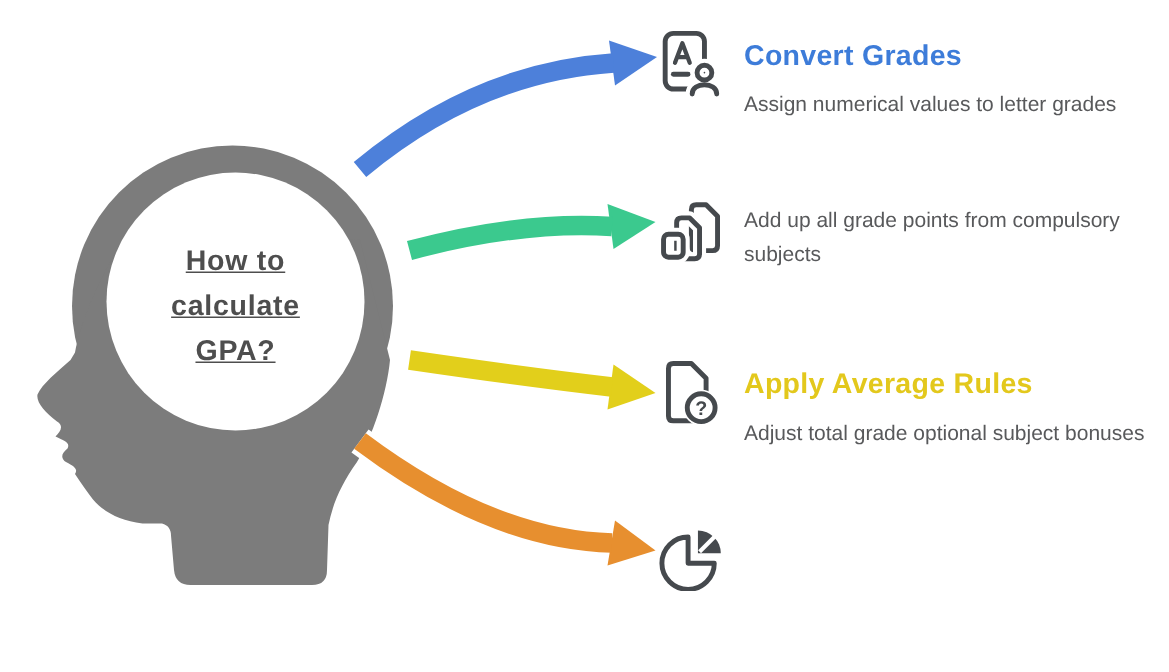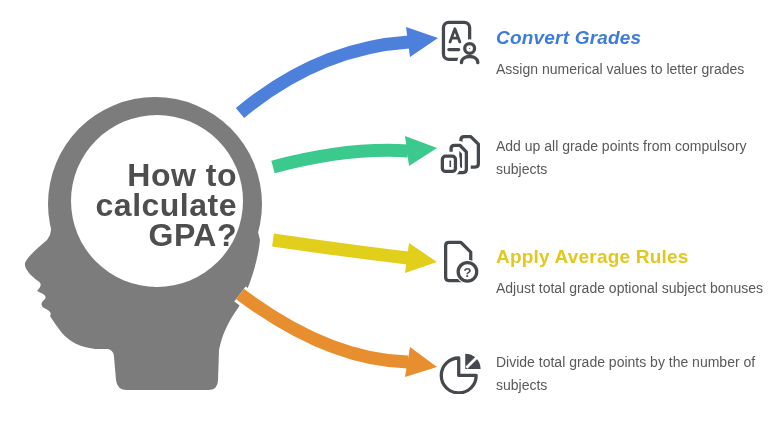--- a/index.html
+++ b/index.html
@@ -3,22 +3,22 @@
 <meta charset="utf-8">
 <style>
   html,body{margin:0;padding:0;background:#fff;}
   #canvas{
     position:relative;width:779px;height:448px;background:#fff;overflow:hidden;
     font-family:"Liberation Sans", sans-serif;
   }
   #diagram-svg{position:absolute;left:0;top:0;width:779px;height:448px;}
   .head-title{
     position:absolute;left:77px;top:160px;width:160px;
-    text-align:right;font-weight:bold;font-size:32px;line-height:30px;
-    white-space:pre-line;letter-spacing:0.5px;
+    text-align:center;font-weight:bold;font-size:19px;line-height:30px;
+    white-space:pre-line;letter-spacing:0.5px;text-decoration:underline;
   }
   .step{position:absolute;left:438px;display:flex;align-items:flex-start;width:330px;}
   .step .icon{width:48px;height:48px;flex:0 0 48px;margin-top:5px;}
   .step .content{margin-left:10px;width:272px;}
   .step .title{font-weight:bold;font-size:19px;line-height:20px;margin-top:14px;letter-spacing:0.2px;}
   .step .desc{font-size:14px;line-height:23px;margin-top:10px;color:#58595b;}
   .icon-stroke{fill:none;stroke:#45494d;stroke-width:3;stroke-linecap:round;stroke-linejoin:round;}
   .icon-casing{fill:none;stroke:#ffffff;stroke-width:8;stroke-linecap:round;stroke-linejoin:round;}
   .arrow-casing{fill:none;stroke:#ffffff;stroke-width:19;stroke-linecap:butt;}
   .arrow-body{fill:none;stroke-width:13;stroke-linecap:butt;}
@@ -84,21 +84,21 @@
     <svg class="icon" viewBox="0 0 44 44">
       <rect class="icon-stroke" x="5" y="3" width="24" height="34" rx="5"></rect>
       <path class="icon-stroke" style="stroke-width:2.6" d="M 11,21 L 15.5,9 L 20,21 M 12.8,17.5 L 18.2,17.5"></path>
       <path class="icon-stroke" d="M 10,28 H 19"></path>
       <circle class="icon-casing" cx="29" cy="27" r="4.5"></circle>
       <path class="icon-casing" d="M 21.5,40 C 21.5,32.5 36.5,32.5 36.5,40"></path>
       <circle class="icon-stroke" cx="29" cy="27" r="4.5"></circle>
       <path class="icon-stroke" d="M 21.5,40 C 21.5,32.5 36.5,32.5 36.5,40"></path>
     </svg>
     <div class="content">
-      <div class="title" style="color: rgb(61, 124, 217); font-style: italic;">Convert Grades</div>
+      <div class="title" style="color: rgb(61, 124, 217);">Convert Grades</div>
       <div class="desc">Assign numerical values to letter grades</div>
     </div>
   </div>
 
   <div class="step" style="top:125px">
     <svg class="icon" viewBox="0 0 44 44">
       <path class="icon-stroke" d="M 21,31 V 9 q 0,-3 3,-3 h 6 l 7,7 v 18 q 0,3 -3,3 h -10 q -3,0 -3,-3 z"></path>
       <path class="icon-casing" d="M 12,36 V 17 q 0,-3 3,-3 h 5 l 6,6 v 16 q 0,3 -3,3 h -8 q -3,0 -3,-3 z"></path>
       <path class="icon-stroke" d="M 12,36 V 17 q 0,-3 3,-3 h 5 l 6,6 v 16 q 0,3 -3,3 h -8 q -3,0 -3,-3 z"></path>
       <rect class="icon-casing" x="4" y="24" width="12" height="14" rx="3"></rect>
@@ -122,17 +122,16 @@
     </div>
   </div>
 
   <div class="step" style="top:341px">
     <svg class="icon" viewBox="0 0 44 44">
       <path class="icon-stroke" d="M 19,27 V 11 A 16,16 0 1 0 35,27 Z"></path>
       <path d="M 25,21 V 7 A 14,14 0 0 1 39,21 Z" fill="#45494d"></path>
       <path d="M 26,20 L 35.5,10.5" stroke="#ffffff" stroke-width="2.5"></path>
     </svg>
     <div class="content">
-      <div class="desc">Divide total grade points by the number of subjects</div>
     </div>
   </div>
 
 </div>
 
 </body></html>

